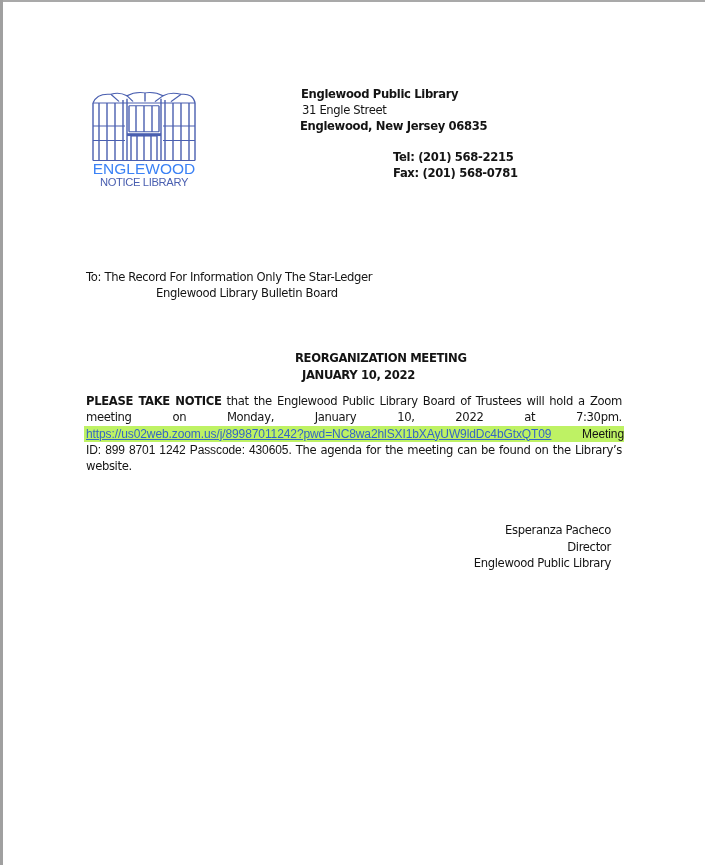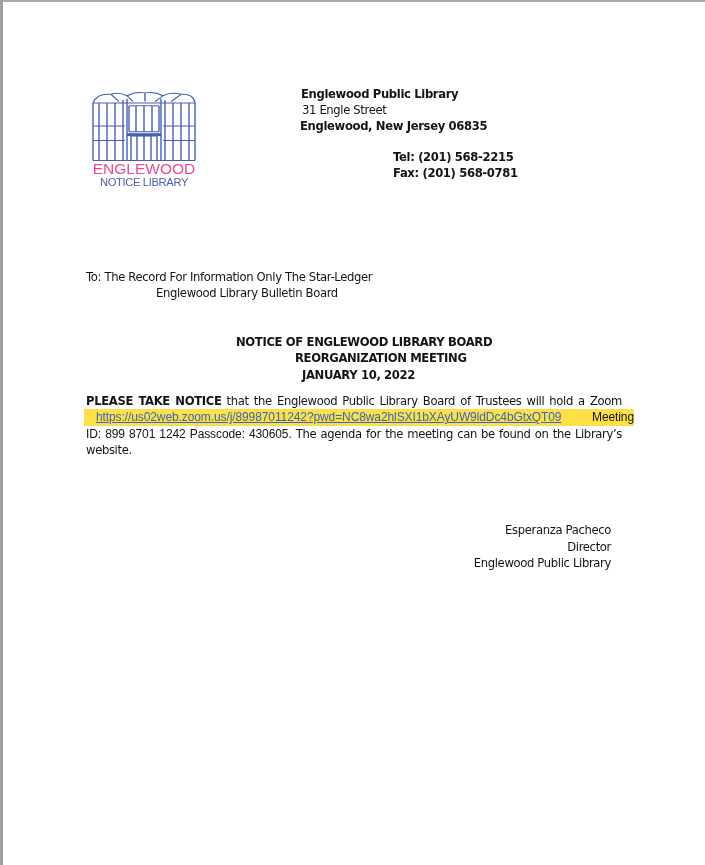--- a/index.html
+++ b/index.html
@@ -9,21 +9,21 @@
       font-family: "Liberation Sans", sans-serif;
       position: relative;
     }
     .top-border { position: absolute; left: 0; top: 0; width: 705px; height: 2px; background: #a9a9a9; }
     .left-border { position: absolute; left: 0; top: 0; width: 3px; height: 865px; background: #a0a0a0; }
     .page { position: absolute; left: 3px; top: 2px; right: 0; bottom: 0; background: #fff; color: #111; }
     .doc-text { font-family: "DejaVu Sans", sans-serif; font-size: 11.6px; letter-spacing: -0.35px; color: #141414; }
 
     .logo { position: absolute; left: 89px; top: 90px; width: 110px; height: 100px; }
     .logo-word1 { position: absolute; left: 89px; top: 160px; width: 110px; text-align: center;
-      font-family: "Liberation Sans", sans-serif; font-size: 15.5px; color: #ec4899; letter-spacing: 0px; }
+      font-family: "Liberation Sans", sans-serif; font-size: 15.5px; color: #3b82f6; letter-spacing: 0px; }
     .logo-word2 { position: absolute; left: 89px; top: 176px; width: 110px; text-align: center;
       font-family: "Liberation Sans", sans-serif; font-size: 11.2px; color: #4a5fb0; }
 
     .addr { position: absolute; line-height: 16px; }
     .addr1 { left: 298px; top: 84px; font-weight: bold; }
     .addr2 { left: 299px; top: 100px; font-weight: normal; }
     .addr3 { left: 297px; top: 116px; font-weight: bold; }
     .tel { left: 390px; top: 147px; font-weight: bold; }
     .fax { left: 390px; top: 163px; font-weight: bold; }
 
@@ -31,21 +31,21 @@
     .to-indent { position: absolute; left: 125px; line-height: 16.5px; }
 
     .title { position: absolute; font-weight: bold; line-height: 16.5px; }
     .t1 { left: 233px; top: 332px; }
     .t2 { left: 292px; top: 348px; }
     .t3 { left: 299px; top: 365px; }
 
     .body-para { position: absolute; left: 83px; top: 391px; width: 536px; line-height: 16.3px; }
     .line { display: block; white-space: nowrap; text-align: justify; text-align-last: justify; height: 16.3px; }
     .line.last { text-align-last: left; }
-    .link-row { background: #fde047; margin-left: -2px; padding-left: 12px; width: 538px; }
+    .link-row { background: #bef264; margin-left: -2px; padding-left: 2px; width: 538px; }
     .zoom-link { color: #3466c5; text-decoration: underline; font-family: "Liberation Sans", sans-serif; font-size: 12px; letter-spacing: -0.1px; }
     .web-link { color: #7b1f7e; text-decoration: underline; }
     .arialish { font-family: "Liberation Sans", sans-serif; font-size: 12px; letter-spacing: -0.1px; }
 
     .sig { position: absolute; right: 94px; top: 520px; text-align: right; line-height: 16.5px; }
   </style>
 </head>
 <body>
 
 <div class="top-border"></div>
@@ -72,26 +72,26 @@
 
   <div class="addr addr1">Englewood Public Library</div>
   <div class="addr addr2">31 Engle Street</div>
   <div class="addr addr3">Englewood, New Jersey 06835</div>
   <div class="addr tel">Tel: (201) 568-2215</div>
   <div class="addr fax">Fax: (201) 568-0781</div>
 
   <div class="to-line">To: The Record For Information Only  The Star-Ledger</div>
   <div class="to-indent" style="top:283px;margin-left:28px;">Englewood Library Bulletin Board</div>
 
-  <div class="title t1">NOTICE OF ENGLEWOOD LIBRARY BOARD</div>
   <div class="title t2">REORGANIZATION MEETING</div>
   <div class="title t3">JANUARY 10, 2022</div>
 
   <div class="body-para">
     <span class="line"><b>PLEASE TAKE NOTICE</b><span> that the Englewood Public Library Board of Trustees will hold a Zoom</span></span>
+    <span class="line"><span>meeting</span> <span>on</span> <span>Monday,</span> <span>January</span> <span>10,</span> <span>2022</span> <span>at</span> <span>7:30pm.</span></span>
     <span class="line link-row"><a class="zoom-link">https://us02web.zoom.us/j/89987011242?pwd=NC8wa2hlSXI1bXAyUW9ldDc4bGtxQT09</a> <span class="arialish">Meeting</span></span>
     <span class="line"><span class="arialish">ID: 899 8701 1242 Passcode: 430605.</span><span> The agenda for the meeting can be found on the Library’s</span></span>
     <span class="line last">website.</span>
   </div>
 
   <div class="sig">
     <div>Esperanza Pacheco</div>
     <div>Director</div>
     <div>Englewood Public Library</div>
   </div>

